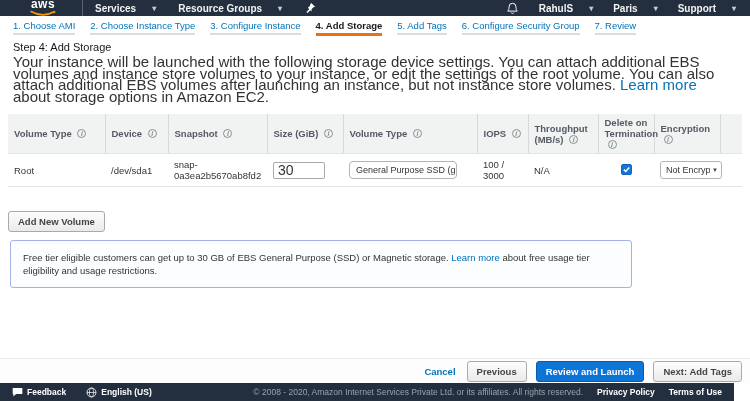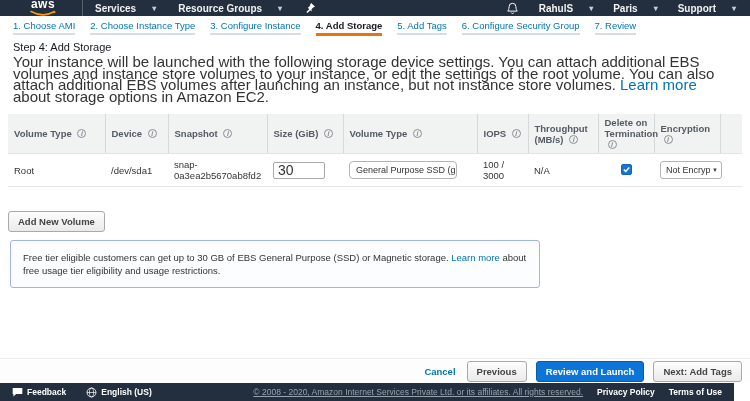--- a/index.html
+++ b/index.html
@@ -68,38 +68,38 @@
   
   .btn {
     display:inline-block; font-size:9.5px; font-weight:bold; color:#444;
     background:linear-gradient(#fdfdfd,#eaeaea); border:1px solid #a9a9a9; border-radius:3px;
     padding:4px 9px; cursor:pointer; white-space:nowrap; font-family:"Liberation Sans",sans-serif;
   }
   .btn-primary { background:#0d74d8; border-color:#0a5cab; color:#fff; }
   .add-volume { margin:24px 0 0 8px; }
   
   .free-tier {
-    margin:8px 0 0 10px; width:530px; border:1px solid #a2b2e8; border-radius:3px;
+    margin:8px 0 0 10px; width:622px; border:1px solid #a2b2e8; border-radius:3px;
     background:#fbfdff; padding:10px 12px; font-size:9.5px; line-height:13px; color:#333;
   }
   
   .action-bar {
     position:absolute; left:0; right:0; bottom:18px; height:25px;
     border-top:1px solid #ececec; background:#fdfdfd;
     display:flex; align-items:center; justify-content:flex-end; gap:9px; padding-right:8px;
   }
   .cancel-link { font-size:9.5px; font-weight:bold; color:#0073bb; cursor:pointer; margin-right:2px; }
   
   .footer {
     position:absolute; left:0; right:16px; bottom:0; height:18px; background:#232f3e;
     display:flex; align-items:center; padding:0 12px; font-size:8.5px; color:#fff;
   }
   .footer-item { display:flex; align-items:center; gap:4px; font-weight:bold; cursor:pointer; margin-right:20px; white-space:nowrap; }
   .footer-right { margin-left:auto; display:flex; align-items:center; gap:14px; }
-  .copyright { color:#98a2ae; font-weight:normal;text-decoration:underline; }
+  .copyright { color:#98a2ae; font-weight:normal; }
   .footer-link { color:#fff; font-weight:bold; cursor:pointer; white-space:nowrap; }
 </style>
 </head>
 <body>
 
 
 
 
 <div class="navbar">
   <div class="aws-logo">

